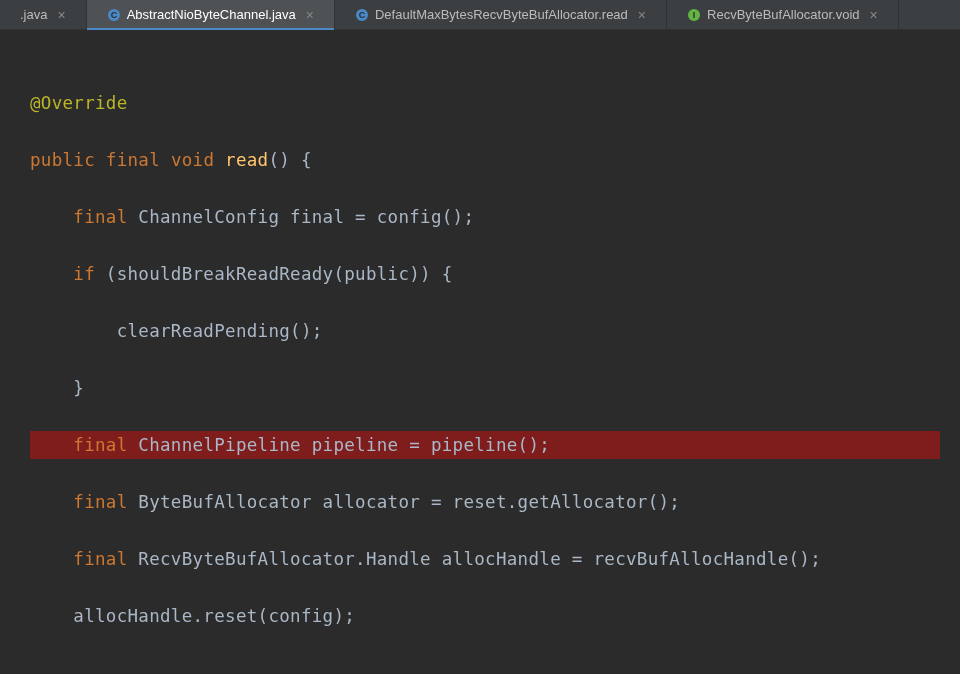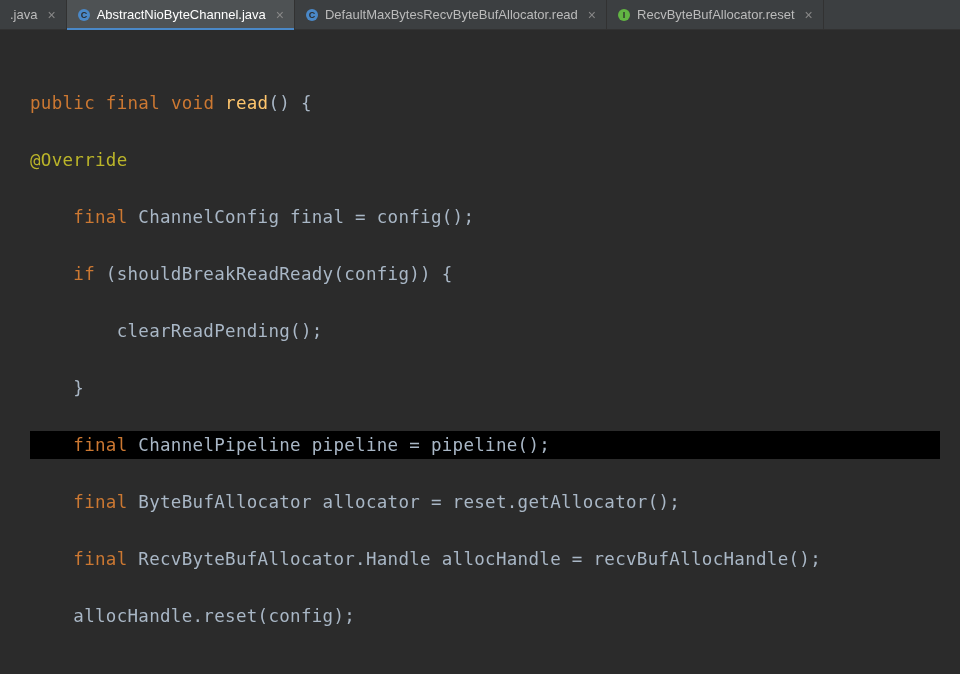--- a/index.html
+++ b/index.html
@@ -18,21 +18,21 @@
     }
     .tabs {
       display: flex;
       background: #3c3f41;
       height: 30px;
       border-bottom: 1px solid #323232;
     }
     .tab {
       display: flex;
       align-items: center;
-      padding: 0 10px;
+      padding: 0 20px;
       height: 100%;
       color: #bbbbbb;
       font-size: 13px;
       font-family: "Segoe UI", Arial, sans-serif;
       cursor: pointer;
       position: relative;
       border-right: 1px solid #323232;
       gap: 6px;
     }
     .tab.active {
@@ -66,21 +66,21 @@
       padding: 30px 20px 20px 30px;
       font-size: 17.5px;
       line-height: 28.5px;
       letter-spacing: 0.3px;
       white-space: pre;
     }
     .line {
       display: block;
     }
     .line-highlight {
-      background: #000000;
+      background: #7f1d1d;
     }
     .kw-annotation { color: #bbb529; }
     .kw { color: #cc7832; }
     .fn { color: #ffc66d; }
     .txt { color: #a9b7c6; }
     .paren { color: #a9b7c6; }
     
     .code-wrapper {
       position: relative;
     }
@@ -113,30 +113,30 @@
     <span>DefaultMaxBytesRecvByteBufAllocator.read</span>
     <span class="tab-close">×</span>
   </div>
   <div class="tab">
     <span class="tab-icon">
       <svg width="14" height="14" viewBox="0 0 14 14">
         <circle cx="7" cy="7" r="6" fill="#62b543"></circle>
         <text x="7" y="10" text-anchor="middle" fill="#2b2b2b" font-size="9" font-weight="bold">I</text>
       </svg>
     </span>
-    <span>RecvByteBufAllocator.reset</span>
+    <span>RecvByteBufAllocator.void</span>
     <span class="tab-close">×</span>
   </div>
 </div>
 
 <div class="editor code-wrapper">
+<span class="line"><span class="kw-annotation">@Override</span></span>
 <span class="line"><span class="kw">public</span> <span class="kw">final</span> <span class="kw">void</span> <span class="fn">read</span><span class="paren">() {</span></span>
-<span class="line"><span class="kw-annotation">@Override</span></span>
 <span class="line">    <span class="kw">final</span><span class="txt"> ChannelConfig final = config();</span></span>
-<span class="line">    <span class="kw">if</span><span class="txt"> (shouldBreakReadReady(config)) {</span></span>
+<span class="line">    <span class="kw">if</span><span class="txt"> (shouldBreakReadReady(public)) {</span></span>
 <span class="line">        <span class="txt">clearReadPending();</span></span>
 <span class="line">    <span class="txt">}</span></span>
 <span class="line line-highlight">    <span class="kw">final</span><span class="txt"> ChannelPipeline pipeline = pipeline();</span></span>
 <span class="line">    <span class="kw">final</span><span class="txt"> ByteBufAllocator allocator = reset.getAllocator();</span></span>
 <span class="line">    <span class="kw">final</span><span class="txt"> RecvByteBufAllocator.Handle allocHandle = recvBufAllocHandle();</span></span>
 <span class="line">    <span class="txt">allocHandle.reset(config);</span></span>
 
 
 
 

